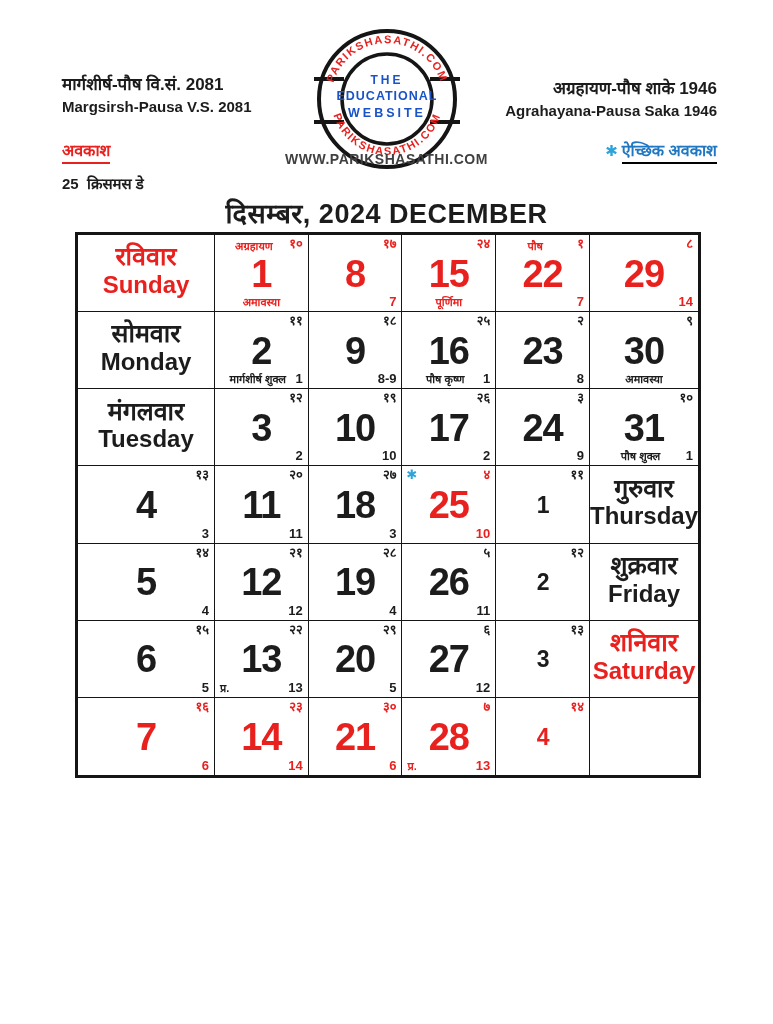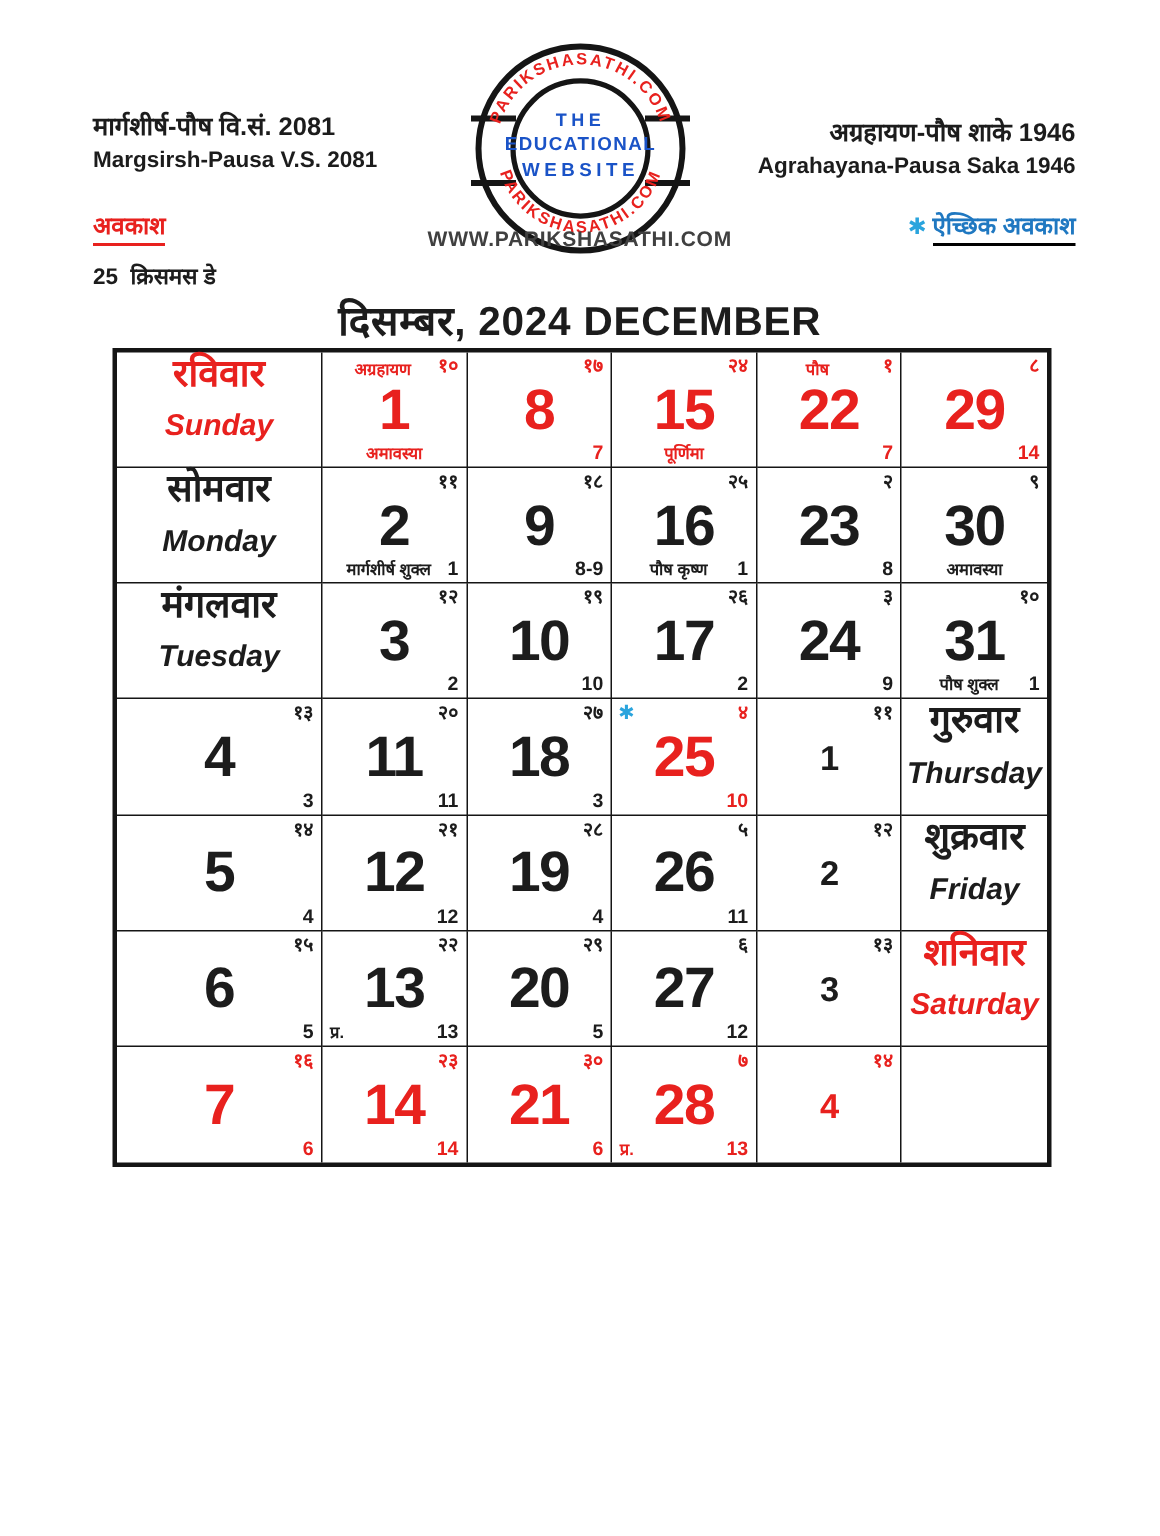--- a/index.html
+++ b/index.html
@@ -42,23 +42,23 @@
   .grid {
     position:absolute; left:75px; top:232px; width:626px; height:546px;
     display:grid; grid-template-columns:137px repeat(5,1fr);
     grid-template-rows:repeat(7,1fr);
     border:3px solid #151515; background:#fff;
   }
   .cell { position:relative; border-right:1.5px solid #151515; border-bottom:1.5px solid #151515; }
   .cell:nth-child(6n)  { border-right:none; }
   .cell:nth-child(n+37){ border-bottom:none; }
 
-  .weekday { display:flex; flex-direction:column; justify-content:space-between; align-items:center; padding-bottom:15px; }
+  .weekday { display:flex; flex-direction:column; justify-content:center; align-items:center; padding-bottom:4px; }
   .weekday .hi { font-size:25px; font-weight:bold; line-height:1.15; }
-  .weekday .en { font-size:20px; font-weight:bold; line-height:1.2;font-style:italic; }
+  .weekday .en { font-size:24px; font-weight:bold; line-height:1.2; }
 
   .datecell { display:flex; align-items:center; justify-content:center; }
   .dnum  { font-size:38px; font-weight:800; letter-spacing:-1px; margin-top:2px; }
   .small .dnum { font-size:23px; font-weight:800; }
   .corner {
     position:absolute; top:2px; right:5px; font-size:13px; font-weight:bold; line-height:1.1;
   }
   .toplabel {
     position:absolute; top:3px; left:42%; transform:translateX(-50%);
     font-size:11px; font-weight:bold; white-space:nowrap;

